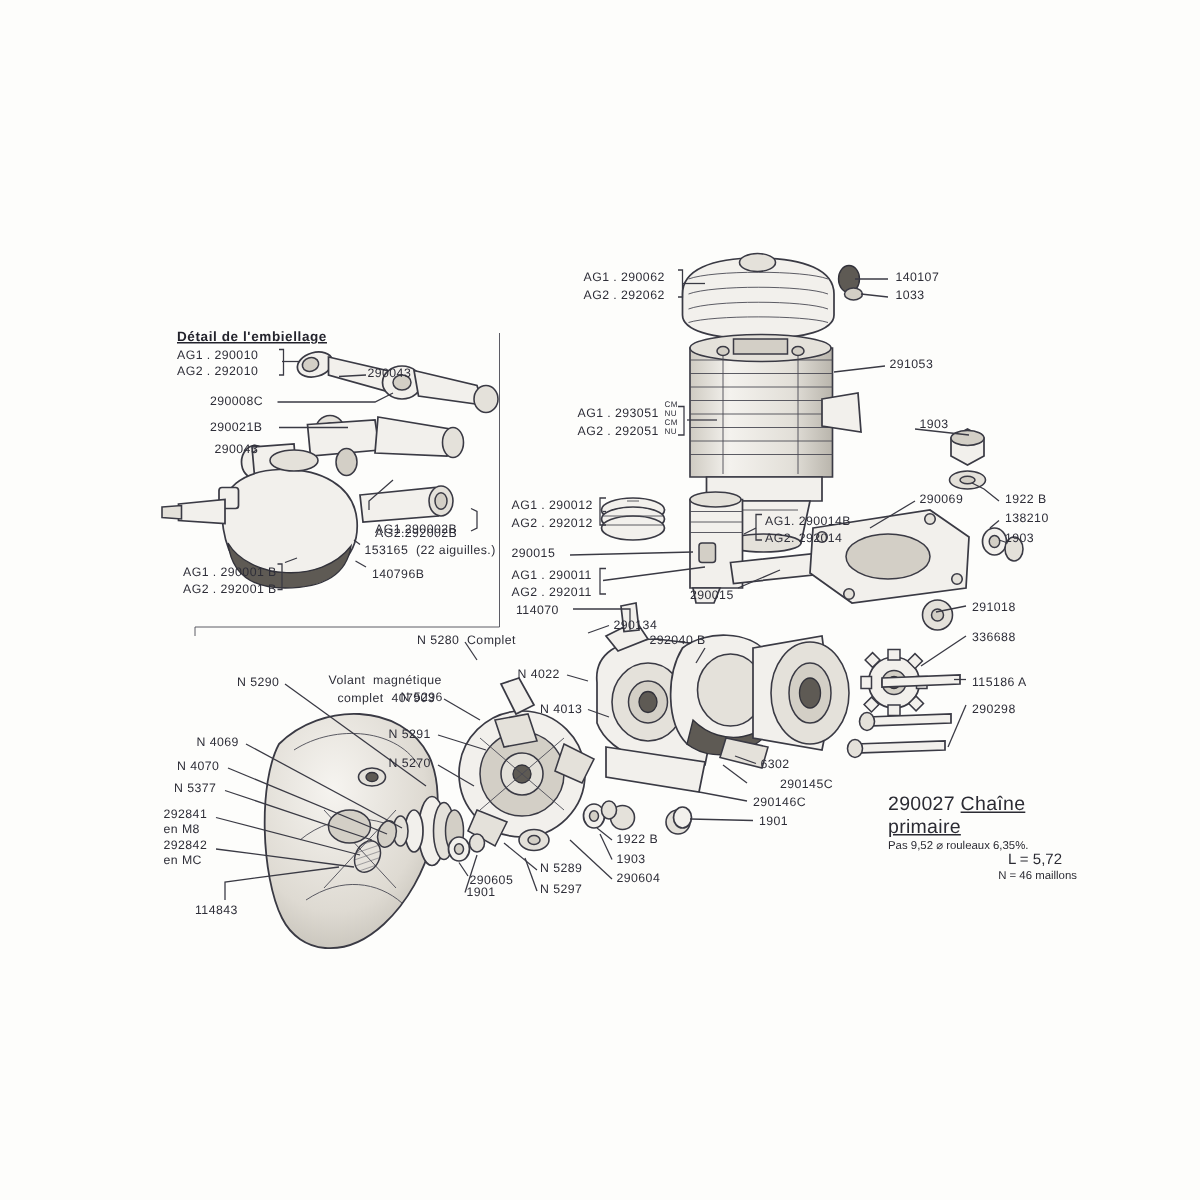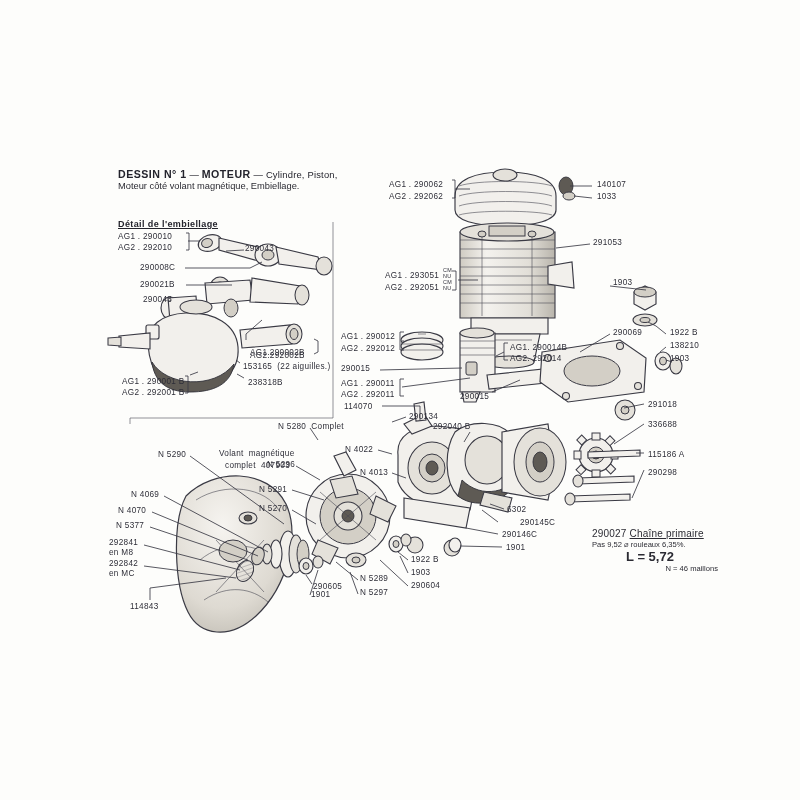--- a/index.html
+++ b/index.html
@@ -18,35 +18,31 @@
   svg{position:absolute;left:0;top:0;width:800px;height:800px;overflow:visible;}
   .ln{stroke:#3a3a44;stroke-width:.85;fill:none;}
   .brace{stroke:#3a3a44;stroke-width:.85;fill:none;}
   .part{fill:#f2f0ec;stroke:#3a3a44;stroke-width:1.15;}
   .part2{fill:#e4e1da;stroke:#3a3a44;stroke-width:1.05;}
   .part3{fill:#d3cfc6;stroke:#3a3a44;stroke-width:1;}
   .dark{fill:#5e5a54;stroke:#32323a;stroke-width:.9;}
   .hatch{fill:url(#hx);stroke:#3a3a44;stroke-width:1;}
   .thin{stroke:#4a4a54;stroke-width:.6;fill:none;}
   #chainbox{position:absolute;left:592px;top:528px;width:130px;}
-  #chainbox .c1{font-size:10px;letter-spacing:.2px;}
+  #chainbox .c1{font-size:13px;letter-spacing:.2px;}
   #chainbox .c1 u{text-decoration:underline;}
   #chainbox .c2{font-size:7.6px;margin-top:1px;}
-  #chainbox .c3{font-size:13px;text-align:center;padding-right:14px;font-weight:bold;}
+  #chainbox .c3{font-size:10px;text-align:right;padding-right:14px;}
   #chainbox .c4{font-size:7.6px;text-align:right;padding-right:4px;}
 </style>
 </head>
 <body>
 
 <div id="sheet">
 
-  <div id="title">
-    <div class="l1"><span>DESSIN N° 1</span><span class="thin"> — </span><span>MOTEUR</span><span class="thin"> — Cylindre, Piston,</span></div>
-    <div class="l2">Moteur côté volant magnétique, Embiellage.</div>
-  </div>
   <div id="detailhdr">Détail  de  l'embiellage</div>
 
   <svg viewBox="0 0 800 800">
     <defs>
       <pattern id="hx" width="4" height="4" patternTransform="rotate(45)" patternUnits="userSpaceOnUse">
         <line x1="0" y1="0" x2="0" y2="4" stroke="#4a4a54" stroke-width=".6"></line>
       </pattern>
       <radialGradient id="gm" cx="40%" cy="32%" r="75%">
         <stop offset="0%" stop-color="#f6f4f0"></stop>
           <stop offset="70%" stop-color="#dedad2"></stop>
@@ -346,21 +342,21 @@
   <div>
     <div class="lbl" style="left:118px;top:232px">AG1 . 290010</div>
     <div class="lbl" style="left:118px;top:243px">AG2 . 292010</div>
     <div class="lbl" style="left:245px;top:244px">290043</div>
     <div class="lbl" style="left:140px;top:263px">290008C</div>
     <div class="lbl" style="left:140px;top:280px">290021B</div>
     <div class="lbl" style="left:143px;top:295px">290043</div>
     <div class="lbl" style="left:250px;top:348px">AG1.290002B</div>
     <div class="lbl" style="left:250px;top:351px">AG2.292002B</div>
     <div class="lbl" style="left:243px;top:362px">153165  (22 aiguilles.)</div>
-    <div class="lbl" style="left:248px;top:378px">238318B</div>
+    <div class="lbl" style="left:248px;top:378px">140796B</div>
     <div class="lbl" style="left:122px;top:377px">AG1 . 290001 B</div>
     <div class="lbl" style="left:122px;top:388px">AG2 . 292001 B</div>
   </div>
 
   <div>
     <div class="lbl" style="left:389px;top:180px">AG1 . 290062</div>
     <div class="lbl" style="left:389px;top:192px">AG2 . 292062</div>
     <div class="lbl" style="left:597px;top:180px">140107</div>
     <div class="lbl" style="left:597px;top:192px">1033</div>
     <div class="lbl" style="left:593px;top:238px">291053</div>

